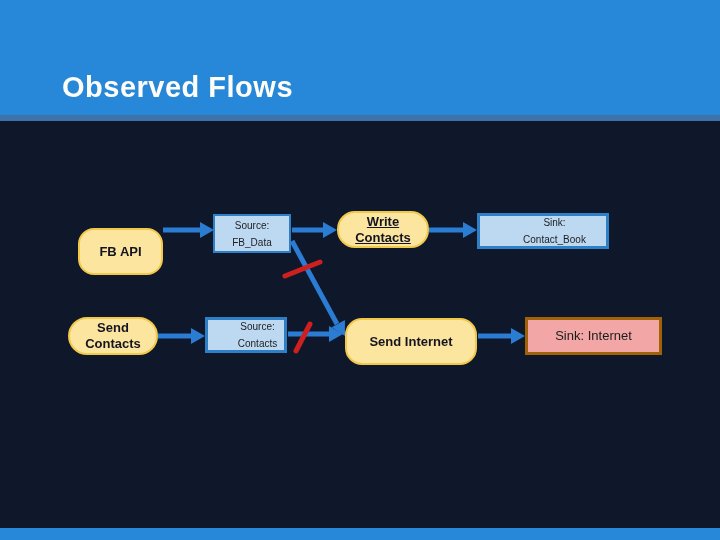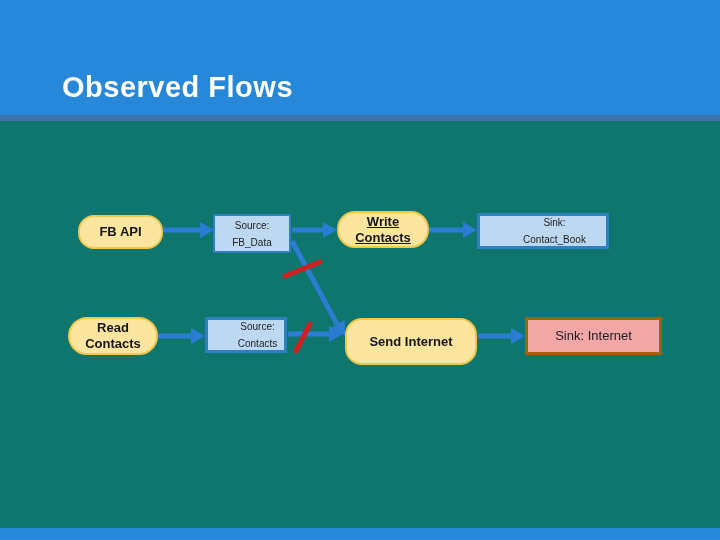--- a/index.html
+++ b/index.html
@@ -1,18 +1,18 @@
 <!DOCTYPE html>
 <html><head>
 <meta charset="utf-8">
 <style>
   html,body{margin:0;padding:0;}
   body{width:720px;height:540px;position:relative;background:#ffffff;overflow:hidden;
        font-family:"Liberation Sans",sans-serif;}
-  .slide{position:absolute;inset:0;background:#0f766e;}
+  .slide{position:absolute;inset:0;background:#0f172a;}
 
   
   .header-band{position:absolute;left:0;top:0;width:720px;height:115px;background:#2787D8;}
   .header-accent{position:absolute;left:0;top:115px;width:720px;height:6px;background:#3D73A8;}
   .slide-title{position:absolute;left:62px;top:70px;color:#FDFDF5;font-size:29px;
                font-weight:bold;letter-spacing:0.5px;line-height:34px;}
 
   
   .footer-band{position:absolute;left:0;top:528px;width:720px;height:12px;background:#2787D8;}
 
@@ -73,41 +73,41 @@
 
     <g>
       <path class="arrow-line" d="M292,241 L337,324"></path>
       <polygon class="arrow-head" points="345,336 344.9,320.1 331.7,327.3"></polygon>
     </g>
 
     <path class="slash" d="M285,276 L320,262"></path>
     <path class="slash" d="M296,351 L310,324"></path>
   </svg>
 
-  <div class="node pill" style="left:78px;top:215px;width:85px;height:34px;border-radius:16px;">
+  <div class="node pill" style="left:78px;top:228px;width:85px;height:47px;border-radius:16px;">
     <span>FB API</span>
   </div>
 
   <div class="node bluebox" style="left:213px;top:214px;width:78px;height:39px;">
     <span>Source:</span>
     <span>FB_Data</span>
   </div>
 
   <div class="node pill" style="left:337px;top:211px;width:92px;height:37px;text-decoration:underline;">
     <span>Write</span>
     <span>Contacts</span>
   </div>
 
   <div class="node bluebox thick" style="left:477px;top:213px;width:132px;height:36px;">
     <span>Sink:</span>
     <span>Contact_Book</span>
   </div>
 
   <div class="node pill" style="left:68px;top:317px;width:90px;height:38px;border-radius:19px;">
-    <span>Read</span>
+    <span>Send</span>
     <span>Contacts</span>
   </div>
 
   <div class="node bluebox thick" style="left:205px;top:317px;width:82px;height:36px;">
     <span>Source:</span>
     <span>Contacts</span>
   </div>
 
   <div class="node pill" style="left:345px;top:318px;width:132px;height:47px;border-radius:17px;">
     <span>Send Internet</span>

